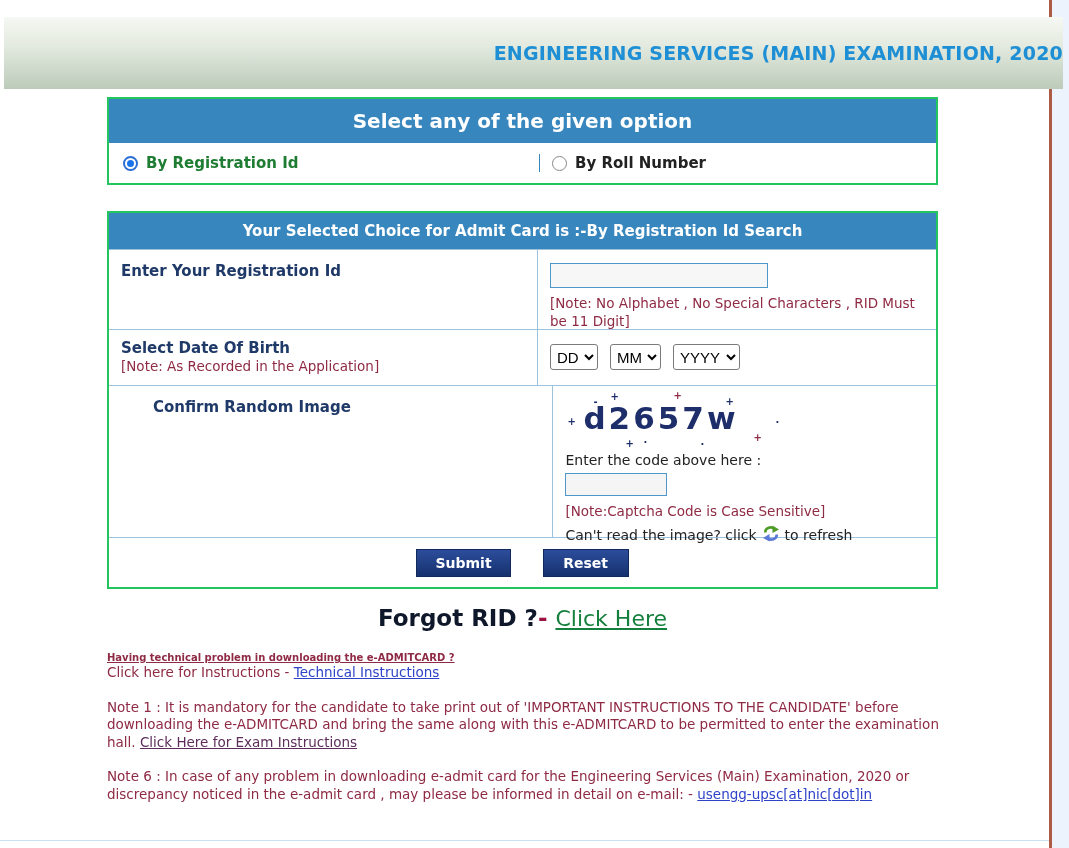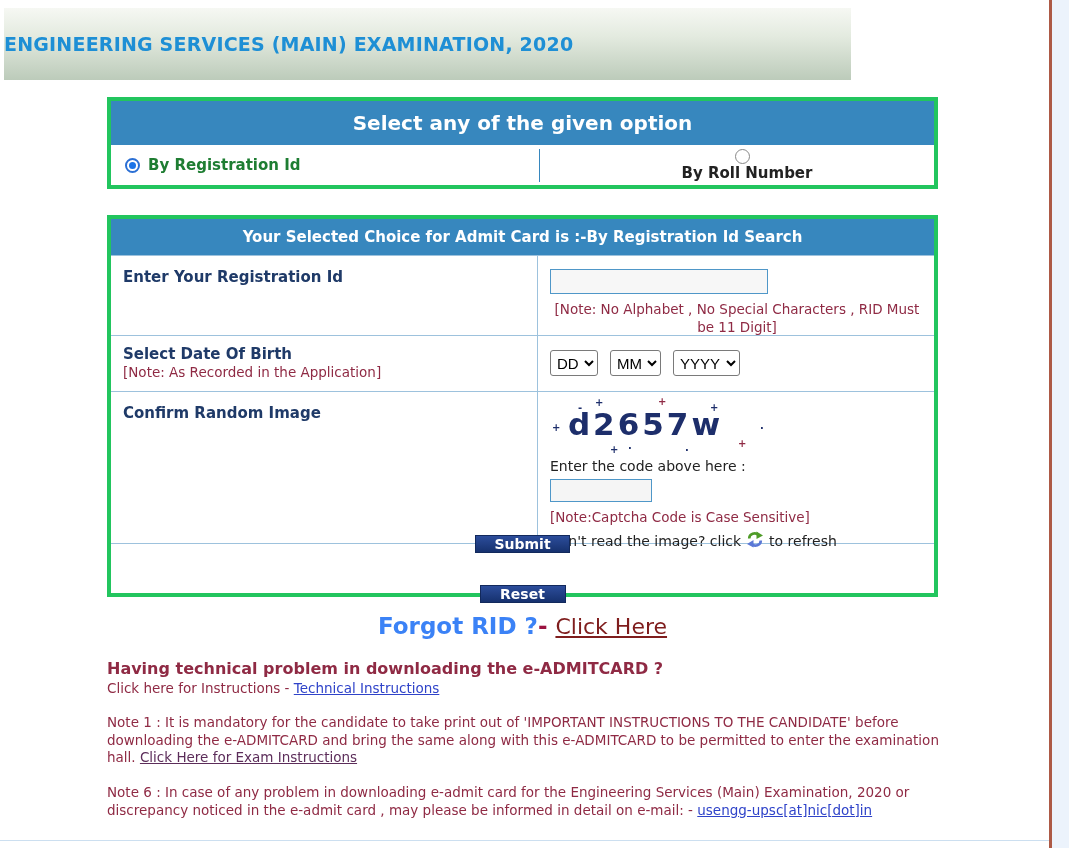--- a/index.html
+++ b/index.html
@@ -5,90 +5,90 @@
   * { box-sizing: border-box; margin: 0; padding: 0; }
   html,body { width:1069px; height:848px; overflow:hidden; background:#fff;
     font-family:"DejaVu Sans", sans-serif; position:relative; }
 
   
   .right-line { position:absolute; left:1049px; top:0; width:3px; height:848px; background:#ad5a46; }
   .right-strip { position:absolute; left:1052px; top:0; width:17px; height:848px; background:#ecf3fc; }
   .bottom-rule { position:absolute; left:0; top:840px; width:1049px; height:1px; background:#ccdff0; }
 
   
-  .top-banner { position:absolute; left:4px; top:8px; width:847px; height:72px;
-    background:linear-gradient(#f6f8f3,#e3eadf 40%,#bccbba); display:flex; align-items:center; justify-content:flex-start; }
+  .top-banner { position:absolute; left:4px; top:17px; width:1059px; height:72px;
+    background:linear-gradient(#f6f8f3,#e3eadf 40%,#bccbba); display:flex; align-items:center; justify-content:flex-end; }
   .top-banner h1 { color:#1e8fd5; font-size:19px; font-weight:bold; letter-spacing:.2px; }
 
   .main { position:absolute; left:107px; top:97px; width:831px; }
 
   
-  .panel { border:4px solid #22c55e; background:#fff; }
+  .panel { border:2px solid #22c55e; background:#fff; }
   .panel-header { background:#3787be; color:#fff; font-weight:bold; text-align:center; }
 
   
   .opt-table .panel-header { height:44px; line-height:44px; font-size:20px; }
   .opt-body { display:flex; height:40px;align-items:center; }
   .opt-cell { width:430px; display:flex; align-items:center; padding-left:14px; }
-  .opt-cell + .opt-cell { width:397px; border-left:1px solid #3787be; padding-left:12px;flex-direction:column; }
+  .opt-cell + .opt-cell { width:397px; border-left:1px solid #3787be; padding-left:12px; }
   .opt-label-reg { color:#1e7d32; font-weight:bold; font-size:15px; margin-left:8px; }
   .opt-label-roll { color:#222; font-weight:bold; font-size:15px; margin-left:8px; }
 
   .radio { width:15px; height:15px; border-radius:50%; background:#fff; flex:0 0 15px; }
   .radio.sel { border:2px solid #2b6fd4; position:relative; }
   .radio.sel::after { content:""; position:absolute; left:2px; top:2px; width:7px; height:7px; border-radius:50%; background:#1a73e8; }
   .radio.unsel { border:1px solid #888; }
 
   
   .form-table { margin-top:26px; }
   .form-table .panel-header { height:36px; line-height:36px; font-size:15px; }
   .frow { display:flex; border-top:1px solid #9dc2dd; }
   .frow:first-of-type { border-top:none; }
   .fcell-l { width:428px; padding:12px 12px 0 12px; }
   .fcell-r { width:399px; border-left:1px solid #9dc2dd; padding:0 10px 10px 12px; }
   .flabel { color:#1f3a68; font-weight:bold; font-size:15px; }
   .fnote  { color:#8f2a44; font-size:13.5px; line-height:1.35; }
 
   .row-reg { height:80px; }
   .reg-input { margin-top:13px; width:218px; height:25px; background:#f7f7f7; border:1px solid #4f97c8; font-size:14px; padding:0 4px; }
-  .reg-note { margin-top:6px; max-width:392px;text-align:center; }
+  .reg-note { margin-top:6px; max-width:392px; }
 
   .row-dob { height:56px; }
   .row-dob .fcell-l { padding-top:9px; }
   .dob-selects { margin-top:14px; display:flex; gap:12px; }
   .dob-selects select { font-size:15px; height:26px; border:1px solid #7a7a7a; border-radius:3px; background:#fff; padding:0 2px; }
 
-  .row-cap { height:152px; }
+  .row-cap { height:152px;padding-left:32px; }
   .cap-box { position:relative; margin-top:8px; width:240px; height:54px; }
   .cap-code { position:absolute; left:18px; top:6px; color:#1d2e6b; font-weight:bold; font-size:31px; letter-spacing:3px; }
   .noise { position:absolute; color:#1d2e6b; font-size:10px; font-weight:bold; }
   .noise:nth-child(2){left:2px;top:22px;} .noise:nth-child(3){left:45px;top:-3px;}
   .noise:nth-child(4){left:78px;top:40px;} .noise:nth-child(5){left:108px;top:-4px;color:#8f2a44;}
   .noise:nth-child(6){left:135px;top:42px;} .noise:nth-child(7){left:160px;top:2px;}
   .noise:nth-child(8){left:188px;top:38px;color:#8f2a44;} .noise:nth-child(9){left:210px;top:20px;}
   .noise:nth-child(10){left:60px;top:44px;} .noise:nth-child(11){left:28px;top:2px;}
   .cap-prompt { color:#222; font-size:14px; margin-top:4px; }
   .cap-input { margin-top:5px; width:102px; height:23px; background:#f5f5f5; border:1px solid #4f97c8; font-size:14px; padding:0 4px; }
   .cap-note { margin-top:6px; }
   .cap-refresh { margin-top:5px; color:#222; font-size:14px; display:flex; align-items:center; gap:5px; }
   .refresh-icon { display:inline-block; cursor:pointer; }
 
-  .row-btn { height:50px; border-top:1px solid #9dc2dd; display:flex; align-items:center; justify-content:center; gap:32px;flex-direction:column; }
+  .row-btn { height:50px; border-top:1px solid #9dc2dd; display:flex; align-items:center; justify-content:center; gap:32px; }
   .btn { min-width:86px; height:28px; padding:0 18px; color:#fff; font-weight:bold; font-size:14px;
     background:linear-gradient(#2c4d9b,#16316e); border:1px solid #12295c; cursor:pointer; font-family:inherit; }
 
   
   .forgot { margin-top:16px; text-align:center; font-size:23px; font-weight:bold; }
-  .forgot .f-label { color:#3b82f6; }
+  .forgot .f-label { color:#0f172a; }
   .forgot .f-dash { color:#9b1240; }
-  .forgot a { color:#7f1d1d; font-weight:normal; font-size:22px; text-decoration:underline; cursor:pointer; }
+  .forgot a { color:#15803d; font-weight:normal; font-size:22px; text-decoration:underline; cursor:pointer; }
 
   
   .help { margin-top:20px; width:836px; color:#8f2a44; font-size:13.5px; line-height:1.3; }
-  .help-heading { font-weight:bold; font-size:16px; }
+  .help-heading { font-weight:bold; font-size:10px;text-decoration:underline; }
   .help a { cursor:pointer; }
   .link-blue { color:#2f43c9; text-decoration:underline; }
   .link-visited { color:#5c2d5a; text-decoration:underline; }
   .help p.note { margin-top:17px; }
 </style>
 </head>
 <body>
 
 <div class="right-line"></div>
 <div class="right-strip"></div>

